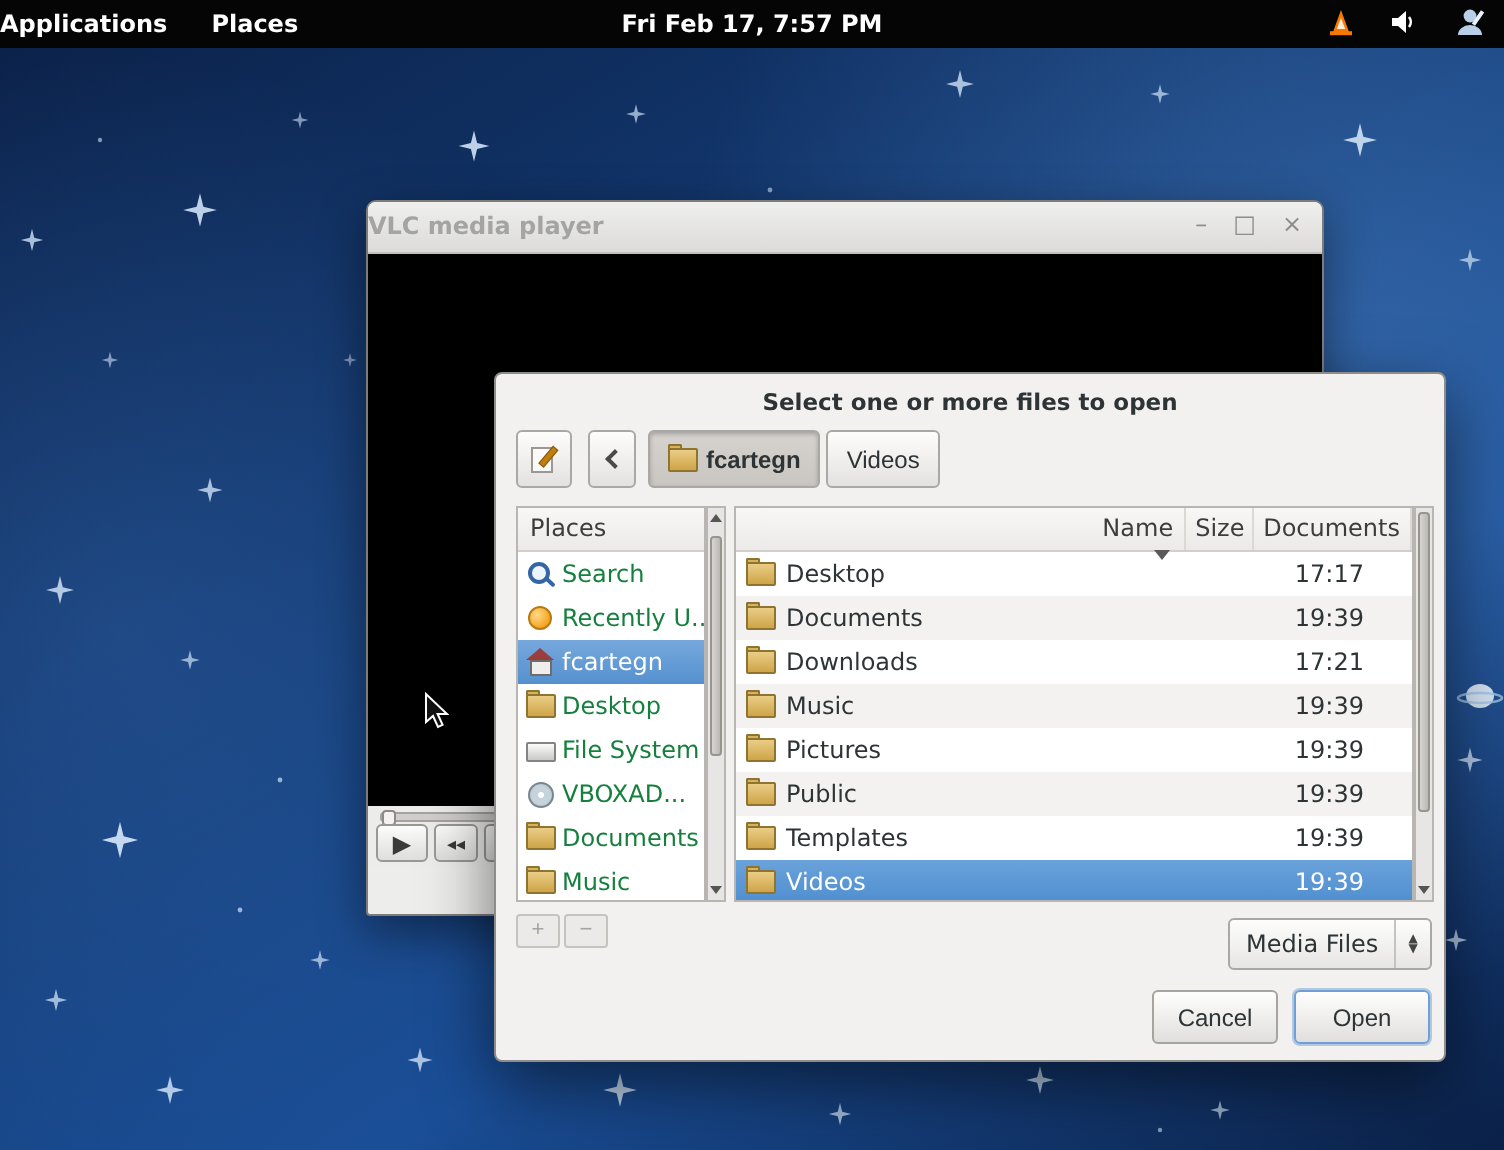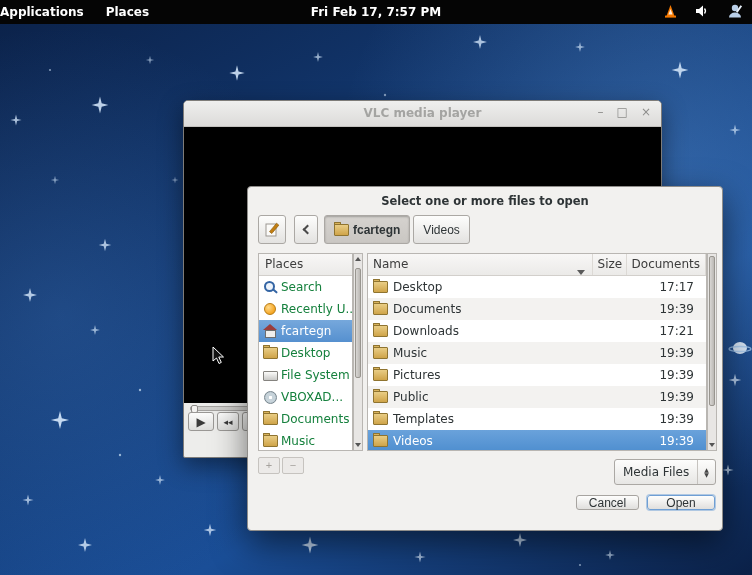--- a/index.html
+++ b/index.html
@@ -19,21 +19,21 @@
   .panel-left span { cursor:default; }
   .panel-clock { position:absolute; left:0; right:0; text-align:center; }
   .panel-right { position:absolute; right:8px; top:0; height:24px; display:flex; align-items:center; gap:16px; }
 
   
   .vlc { position:absolute; left:183px; top:100px; width:479px; height:358px; z-index:1;
     border:1px solid #7e7c79; border-radius:5px 5px 2px 2px; box-shadow:0 8px 24px rgba(0,0,0,.45);
     background:#ededeb; }
   .titlebar { height:26px; border-radius:4px 4px 0 0; background:linear-gradient(#efefee,#dcdbd9);
     border-bottom:1px solid #c2c0bd; position:relative; }
-  .titlebar .title { position:absolute; left:0; right:0; top:5px; text-align:center;
+  .titlebar .title { position:absolute; left:0; right:0; top:5px; 
     font-size:12px; color:#a4a4a2; font-weight:bold; }
   .winbtns { position:absolute; right:10px; top:4px; display:flex; gap:13px; color:#8d8d8b; font-size:12px; }
   .winbtns span { cursor:default; }
   .menubar { height:24px; background:#f7f7f6; display:flex; align-items:center; padding-left:6px;
     font-size:12px; color:#141414; }
   .menubar span { padding:0 7px; }
   .video { height:276px; background:#000; }
   .vlc-controls { height:30px; background:#ececea; border-radius:0 0 2px 2px; position:relative; }
   .seek { position:absolute; left:6px; right:6px; top:3px; height:5px; background:#cfcecb;
     border:1px solid #a5a3a0; border-radius:2px; }
@@ -83,43 +83,43 @@
   .bm-buttons { position:absolute; left:10px; top:270px; display:flex; gap:2px; }
   .bm-btn { width:22px; height:17px; border:1px solid #c6c3bf; border-radius:2px; background:#eceae8;
     color:#a6a29d; font-size:11px; line-height:15px; text-align:center; }
 
   
   .filelist { position:absolute; left:119px; top:66px; width:340px; height:198px; background:#fff;
     border:1px solid #b9b6b2; overflow:hidden; }
   .fl-header { display:flex; height:22px; background:linear-gradient(#f8f7f6,#ebeae8);
     border-bottom:1px solid #d2cfcb; color:#3c3c3c; }
   .fl-header > div { line-height:21px; padding:0 5px; border-right:1px solid #dcd9d5; }
-  .col-name { width:242px; display:flex; align-items:flex-end; justify-content:space-between; }
+  .col-name { width:242px; display:flex; align-items:flex-end; justify-content:space-between;flex-direction:column; }
   .col-size { width:34px; text-align:center; }
   .col-mod { flex:1; }
   .sort-ind { width:0; height:0; border-left:4px solid transparent; border-right:4px solid transparent;
     border-top:5px solid #5a5a5a; margin-right:2px; }
   .fl-row { display:flex; align-items:center; height:22px; }
   .fl-row:nth-child(even) { background:#f3f2f0; }
   .fl-row .name { width:242px; display:flex; align-items:center; gap:6px; padding-left:5px; }
   .fl-row .size { width:34px; }
-  .fl-row .mod { flex:1; text-align:right; padding-right:12px; }
+  .fl-row .mod { flex:1; text-align:right; padding-right:24px; }
   .fl-row.selected { background:linear-gradient(#6aa2db,#4e8ecf); color:#fff; }
   .fl-scroll { position:absolute; left:459px; top:66px; width:10px; height:198px;
     background:#e8e6e4; border:1px solid #b9b6b2; }
   .fs-thumb { position:absolute; left:1px; right:1px; top:2px; height:150px;
     background:linear-gradient(90deg,#d8d6d3,#bbb8b4); border:1px solid #98958f; border-radius:2px; }
 
   
   .filter-combo { position:absolute; left:366px; top:272px; width:102px; height:26px; background:linear-gradient(#fdfdfc,#e7e6e4);
     border:1px solid #aba8a4; border-radius:3px; display:flex; align-items:center; }
   .filter-combo .fc-label { flex:1; padding-left:8px; }
   .fc-arrows { width:18px; border-left:1px solid #c6c3bf; height:100%; display:flex; flex-direction:column;
     align-items:center; justify-content:center; font-size:6px; color:#444; line-height:5px; }
-  .btn { position:absolute; top:308px; height:15px; background:linear-gradient(#fefefd,#e0dfdd);
+  .btn { position:absolute; top:308px; height:27px; background:linear-gradient(#fefefd,#e0dfdd);
     border:1px solid #a7a4a0; border-radius:3px; font-size:12px; color:#2e3436; text-align:center; }
   .btn-cancel { left:328px; width:63px; }
   .btn-open { left:399px; width:68px; border-color:#6f9fd4; box-shadow:0 0 0 1px rgba(96,150,210,.45); }
 
   
   .pi { width:14px; height:12px; display:inline-block; position:relative; flex:none; }
   .icon-folder::before { content:""; position:absolute; left:0; top:-2px; width:5px; height:3px;
     background:#dpb; background:#d9b35c; border:1px solid #8f7430; border-bottom:none; border-radius:1px 1px 0 0; }
   .icon-folder::after { content:""; position:absolute; left:0; top:0; width:13px; height:10px;
     background:linear-gradient(#e9cd85,#cfa449); border:1px solid #8f7430; border-radius:1px; }

